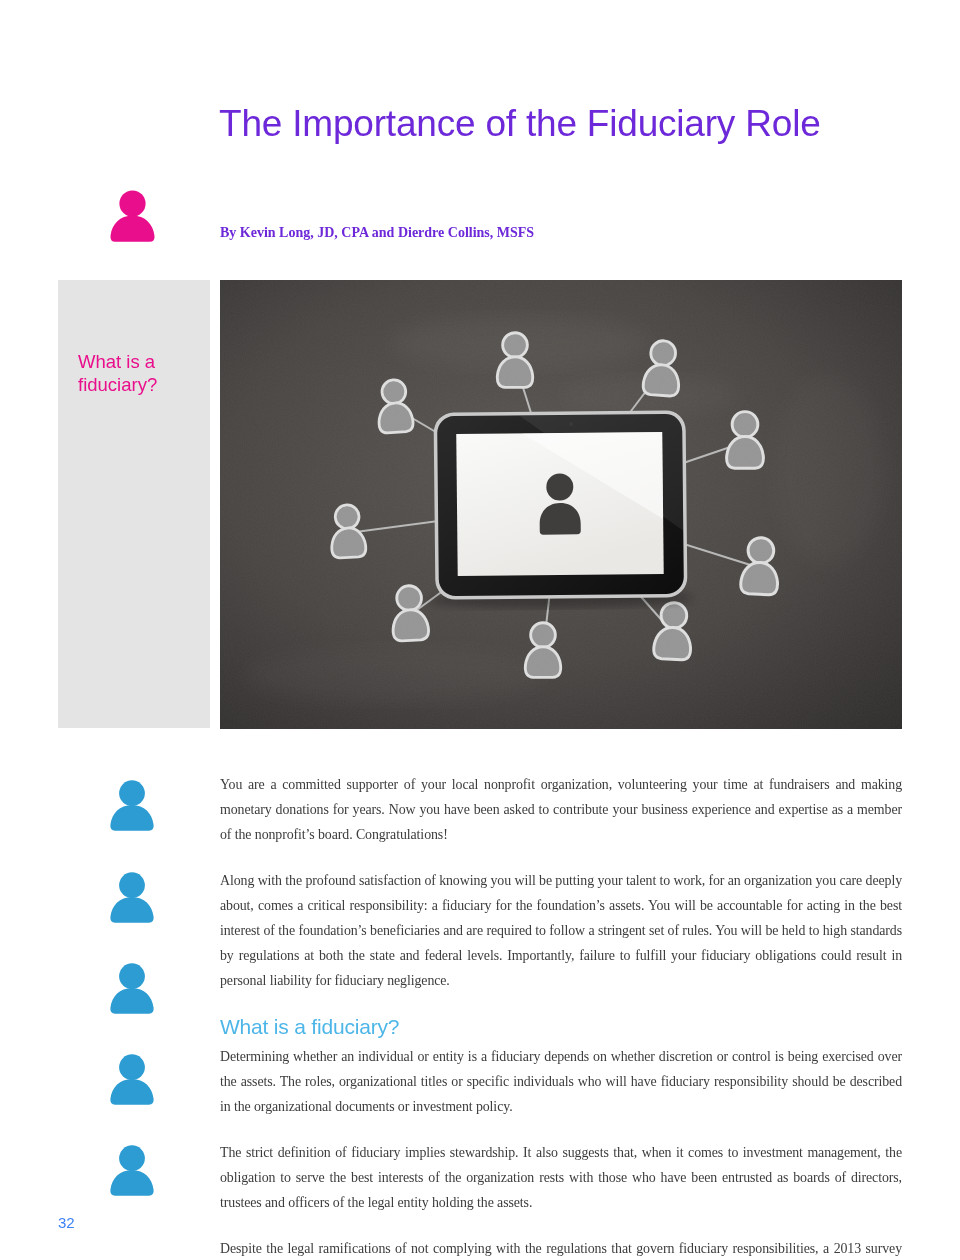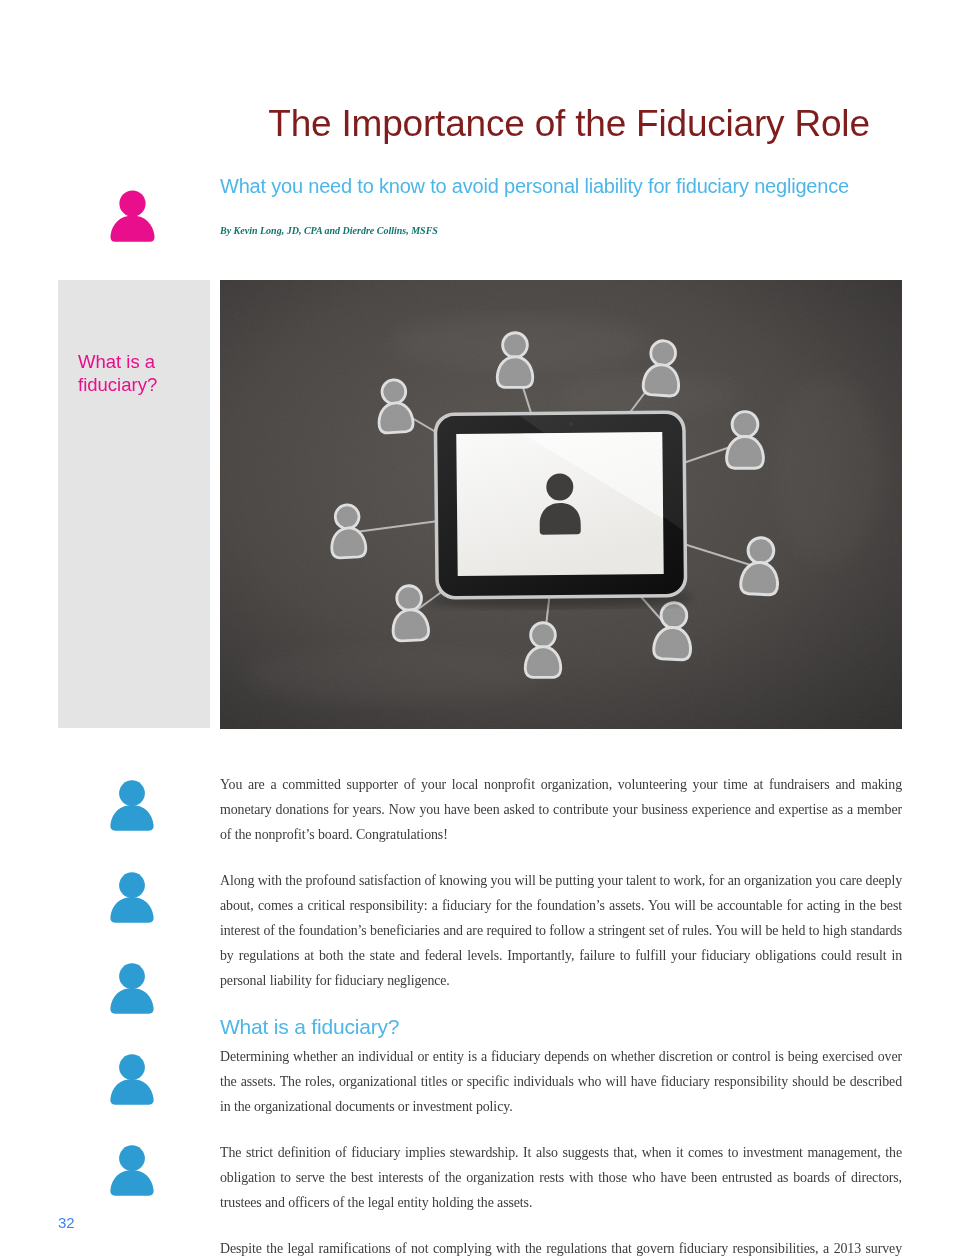--- a/index.html
+++ b/index.html
@@ -8,30 +8,30 @@
     width:960px;height:1260px;
     margin:0 auto;
     background:#ffffff;
     overflow:hidden;
     font-family:"Liberation Sans", sans-serif;
   }
   
   .title{
     position:absolute;left:219px;top:76px;width:700px;
     font-size:37px;line-height:45px;letter-spacing:-0.2px;
-    color:#7f1d1d;font-weight:400;text-align:center;
+    color:#6d28d9;font-weight:400;
   }
   .subtitle{
     position:absolute;left:220px;top:175px;width:720px;
     font-size:20px;color:#4DB6E8;white-space:nowrap;letter-spacing:-0.2px;
   }
   .byline{
     position:absolute;left:220px;top:225px;
     font-family:"Liberation Serif", serif;font-weight:700;
-    font-size:10px;color:#0f766e;font-style:italic;
+    font-size:14px;color:#6d28d9;
   }
   .author-icon{position:absolute;left:104px;top:189px;width:57px;height:53px;color:#E90E8C;}
   
   .sidebar{
     position:absolute;left:58px;top:280px;width:152px;height:448px;
     background:#E5E4E4;box-sizing:border-box;padding:70px 18px 0 20px;
   }
   .sidebar-heading{
     font-size:18.5px;line-height:23px;color:#E90E8C;margin:0 0 24px 0;font-weight:400;
   }
@@ -75,21 +75,20 @@
       <path d="M0 -4 C-7.5 -4 -12.5 2 -13.5 10 Q-14.5 19 -7.5 19.5 L7.5 19.5 Q14.5 19 13.5 10 C12.5 2 7.5 -4 0 -4 Z"></path>
     </g>
   </defs>
 </svg>
 
 <div class="page">
 
   <h1 class="title">
     <span>The Importance of the Fiduciary Role</span><br>
   </h1>
-  <div class="subtitle">What you need to know to avoid personal liability for fiduciary negligence</div>
   <div class="byline">By Kevin Long, JD, CPA and Dierdre Collins, MSFS</div>
 
   <svg class="author-icon" viewBox="0 0 100 92">
     <use href="#person-icon-shape"></use>
   </svg>
 
   <aside class="sidebar">
     <h3 class="sidebar-heading">What is a fiduciary?</h3>
   </aside>
 

